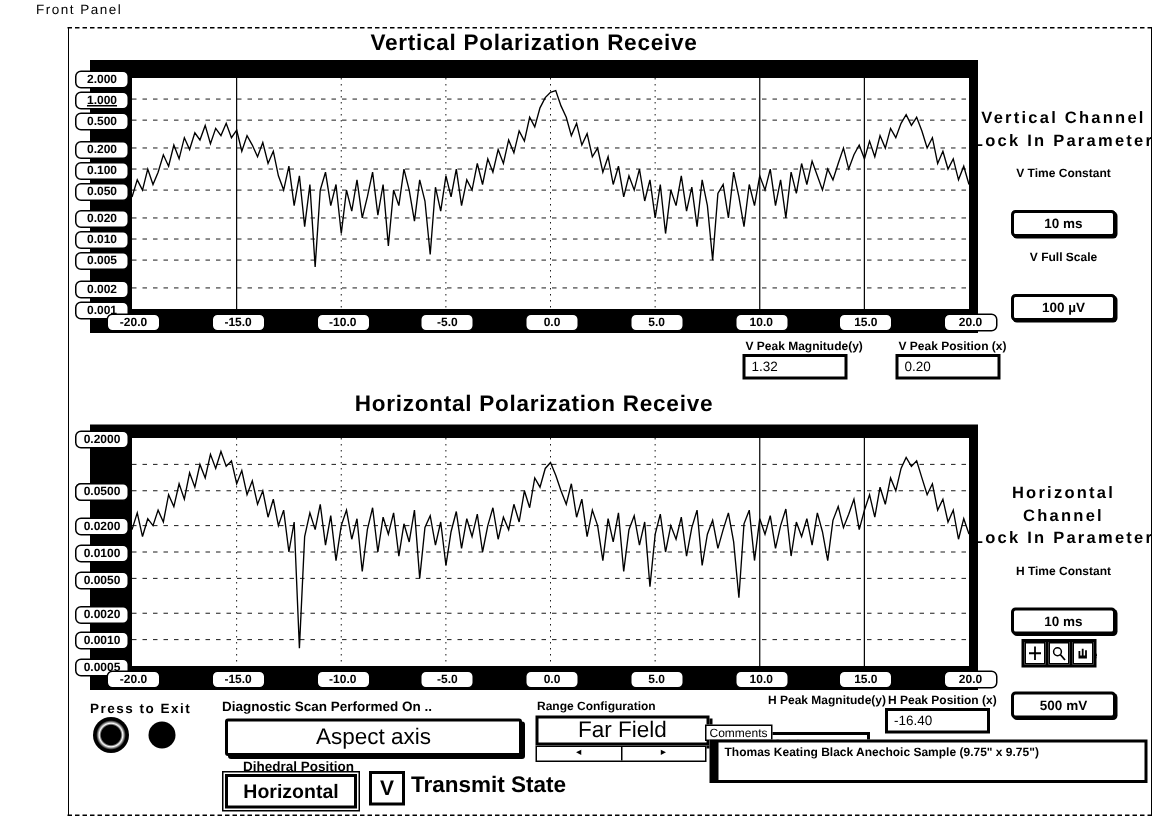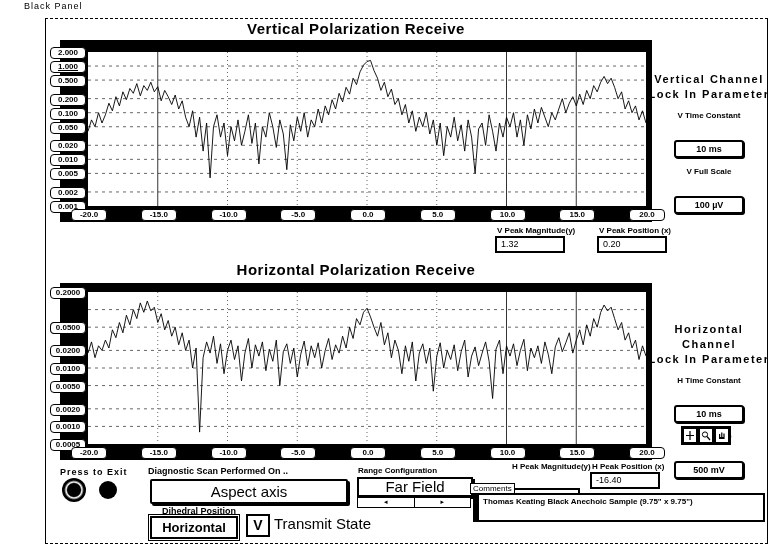--- a/index.html
+++ b/index.html
@@ -40,33 +40,33 @@
   #farfield-scroll{left:357px;top:497px;width:112px;height:9px;border:1px solid #000;background:#fff;
                    display:flex;font-size:7px;line-height:8px;}
   #farfield-scroll span{flex:1;text-align:center;}
   #farfield-scroll .cell-l{border-right:1px solid #000;}
   #dihedral-label{left:162px;top:506px;}
   #dihedral-box{left:150px;top:516px;width:84px;height:19px;background:#fff;border:2px solid #000;
                 outline:1px solid #000;outline-offset:1px;text-align:center;font-weight:bold;
                 font-size:13px;line-height:19px;}
   #transmit-box{left:246px;top:514px;width:20px;height:19px;background:#fff;border:2px solid #000;
                 text-align:center;font-weight:bold;font-size:14px;line-height:19px;}
-  #transmit-label{left:274px;top:515px;font-size:15px;}
+  #transmit-label{left:274px;top:515px;font-size:15px;font-weight:bold;}
   #comments-label{left:470px;top:483px;border:1px solid #000;font-size:8px;padding:0 2px;background:#fff;}
   #comments-box{left:473px;top:493px;width:284px;height:25px;background:#fff;border:2px solid #000;
                 border-left:6px solid #000;}
   #comments-text{font-size:8px;font-weight:bold;padding:2px 0 0 4px;white-space:nowrap;overflow:hidden;}
   #palette{left:681px;top:426px;background:#000;padding:2px;display:flex;gap:2px;}
   .pal-btn{width:12px;height:13px;background:#fff;border:1px solid #000;display:flex;
            align-items:center;justify-content:center;}
 </style>
 </head>
 <body>
 
-<div class="abs" id="window-label">Black Panel</div>
+<div class="abs" id="window-label">Front Panel</div>
 <div class="abs" id="panel"></div>
 
 <div class="abs chart-title" style="top:20px;">Vertical Polarization Receive</div>
 <div class="abs chart" id="chart-v">
   <div class="plot" id="plot-v"><svg width="558" height="154">
         <line x1="0" y1="14.043683151363902" x2="558" y2="14.043683151363902" stroke="#000" stroke-width="0.6" stroke-dasharray="3,4"></line>
         <line x1="0" y1="28.087366302727805" x2="558" y2="28.087366302727805" stroke="#000" stroke-width="0.6" stroke-dasharray="3,4"></line>
         <line x1="0" y1="46.65210561621203" x2="558" y2="46.65210561621203" stroke="#000" stroke-width="0.6" stroke-dasharray="3,4"></line>
         <line x1="0" y1="60.695788767575934" x2="558" y2="60.695788767575934" stroke="#000" stroke-width="0.6" stroke-dasharray="3,4"></line>
         <line x1="0" y1="74.73947191893984" x2="558" y2="74.73947191893984" stroke="#000" stroke-width="0.6" stroke-dasharray="3,4"></line>

